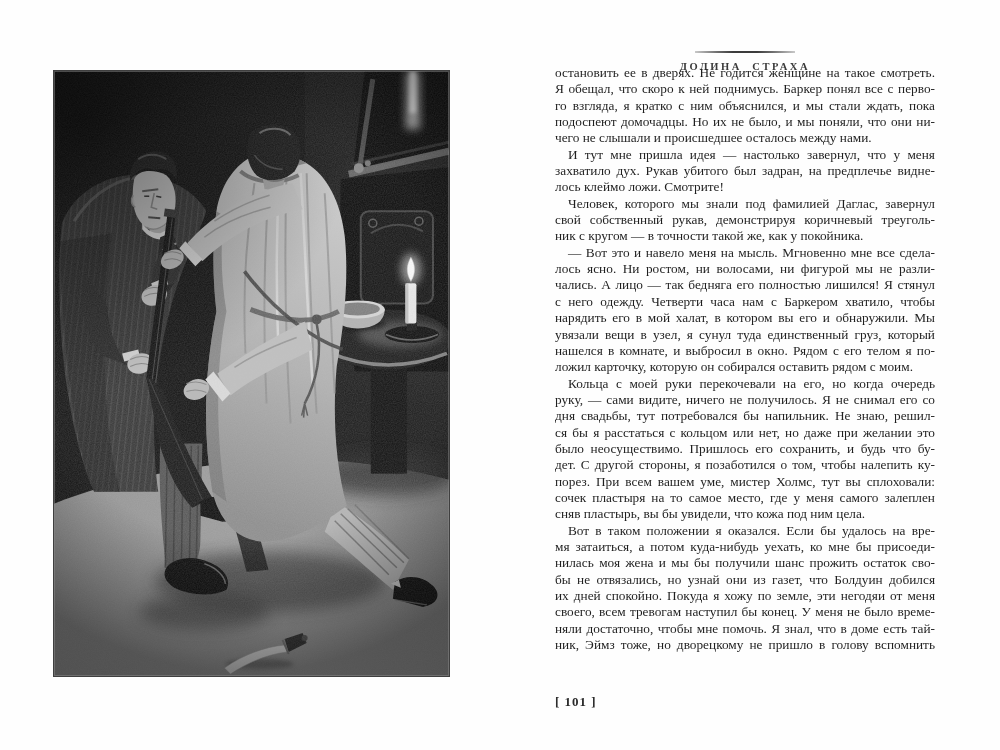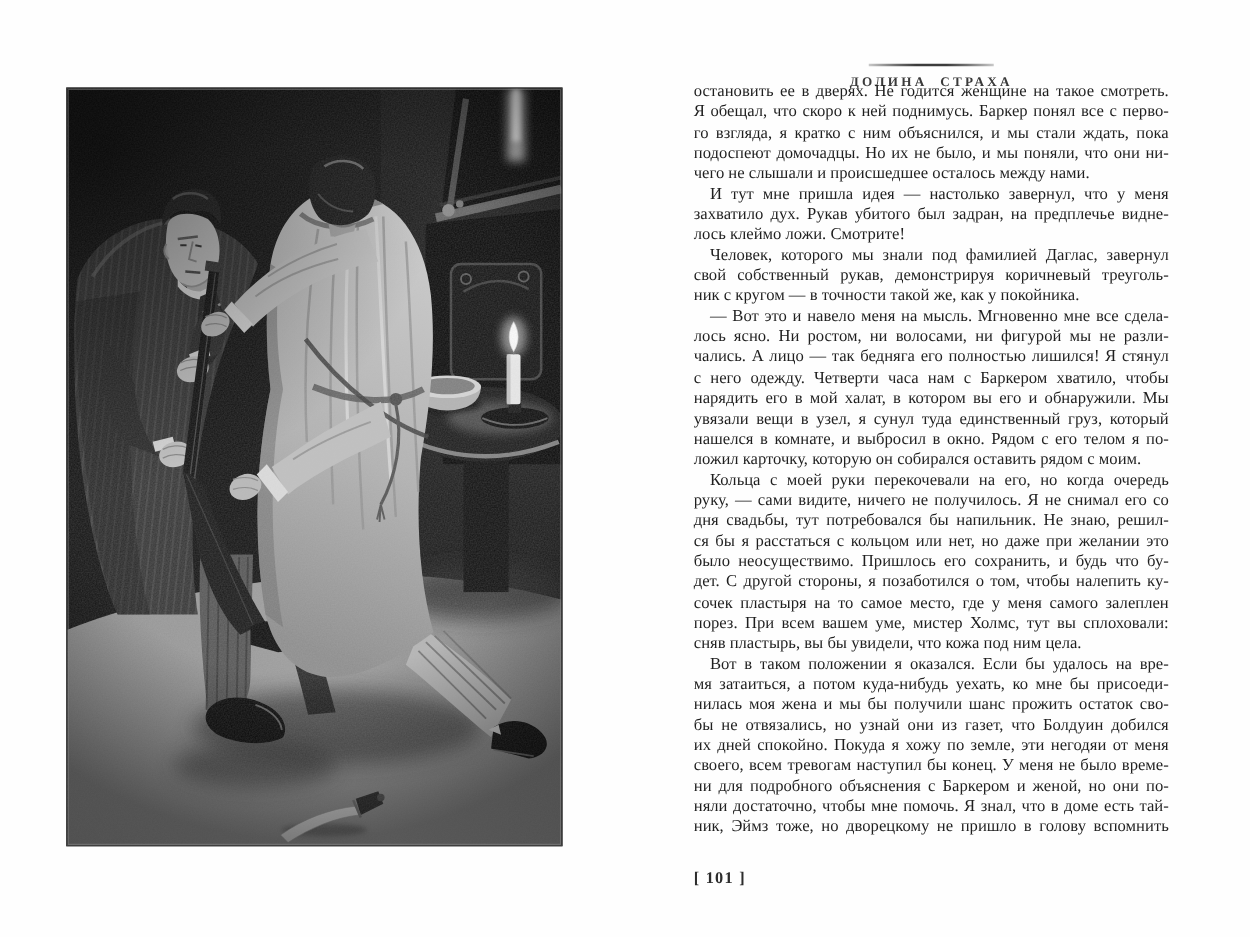--- a/index.html
+++ b/index.html
@@ -285,28 +285,27 @@
       <div class="tline">нарядить его в мой халат, в котором вы его и обнаружили. Мы</div>
       <div class="tline">увязали вещи в узел, я сунул туда единственный груз, который</div>
       <div class="tline">нашелся в комнате, и выбросил в окно. Рядом с его телом я по-</div>
       <div class="tline end">ложил карточку, которую он собирался оставить рядом с моим.</div>
       <div class="tline ind">Кольца с моей руки перекочевали на его, но когда очередь</div>
       <div class="tline">руку, — сами видите, ничего не получилось. Я не снимал его со</div>
       <div class="tline">дня свадьбы, тут потребовался бы напильник. Не знаю, решил-</div>
       <div class="tline">ся бы я расстаться с кольцом или нет, но даже при желании это</div>
       <div class="tline">было неосуществимо. Пришлось его сохранить, и будь что бу-</div>
       <div class="tline">дет. С другой стороны, я позаботился о том, чтобы налепить ку-</div>
+      <div class="tline">порез. При всем вашем уме, мистер Холмс, тут вы сплоховали:</div>
       <div class="tline">сочек пластыря на то самое место, где у меня самого залеплен</div>
-      <div class="tline">порез. При всем вашем уме, мистер Холмс, тут вы сплоховали:</div>
       <div class="tline end">сняв пластырь, вы бы увидели, что кожа под ним цела.</div>
       <div class="tline ind">Вот в таком положении я оказался. Если бы удалось на вре-</div>
       <div class="tline">мя затаиться, а потом куда-нибудь уехать, ко мне бы присоеди-</div>
       <div class="tline">нилась моя жена и мы бы получили шанс прожить остаток сво-</div>
       <div class="tline">бы не отвязались, но узнай они из газет, что Болдуин добился</div>
       <div class="tline">их дней спокойно. Покуда я хожу по земле, эти негодяи от меня</div>
       <div class="tline">своего, всем тревогам наступил бы конец. У меня не было време-</div>
-      <div class="tline">ни для подробного объяснения с Баркером и женой, но они по-</div>
       <div class="tline">няли достаточно, чтобы мне помочь. Я знал, что в доме есть тай-</div>
       <div class="tline">ник, Эймз тоже, но дворецкому не пришло в голову вспомнить</div>
     </section>
 
   <footer class="page-number">[ 101 ]</footer>
 </main>
 
 </body></html>

